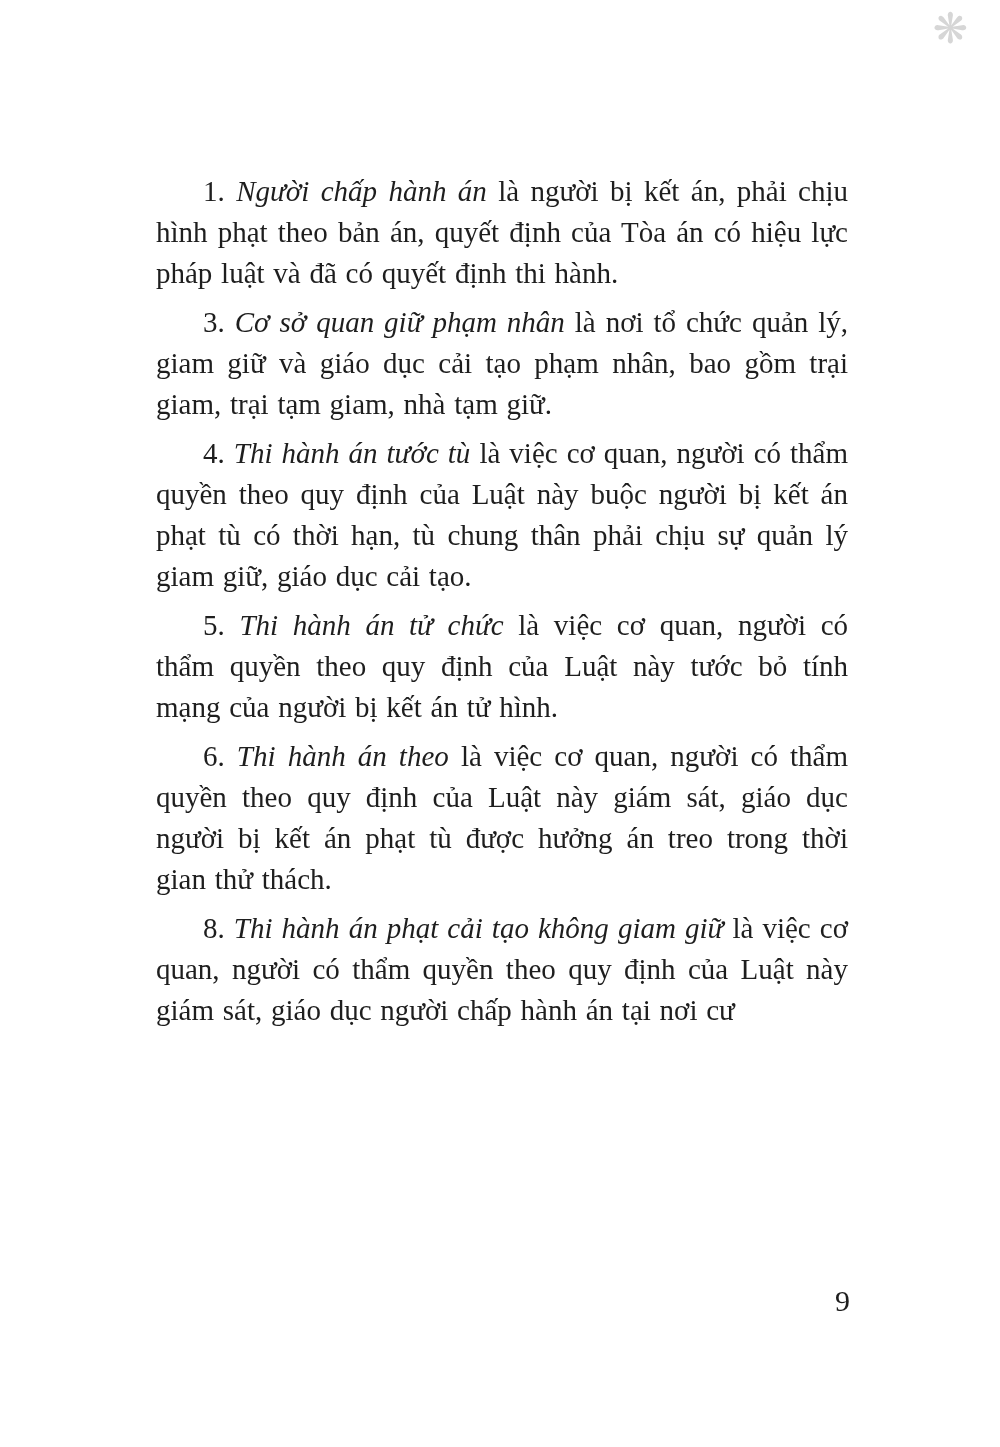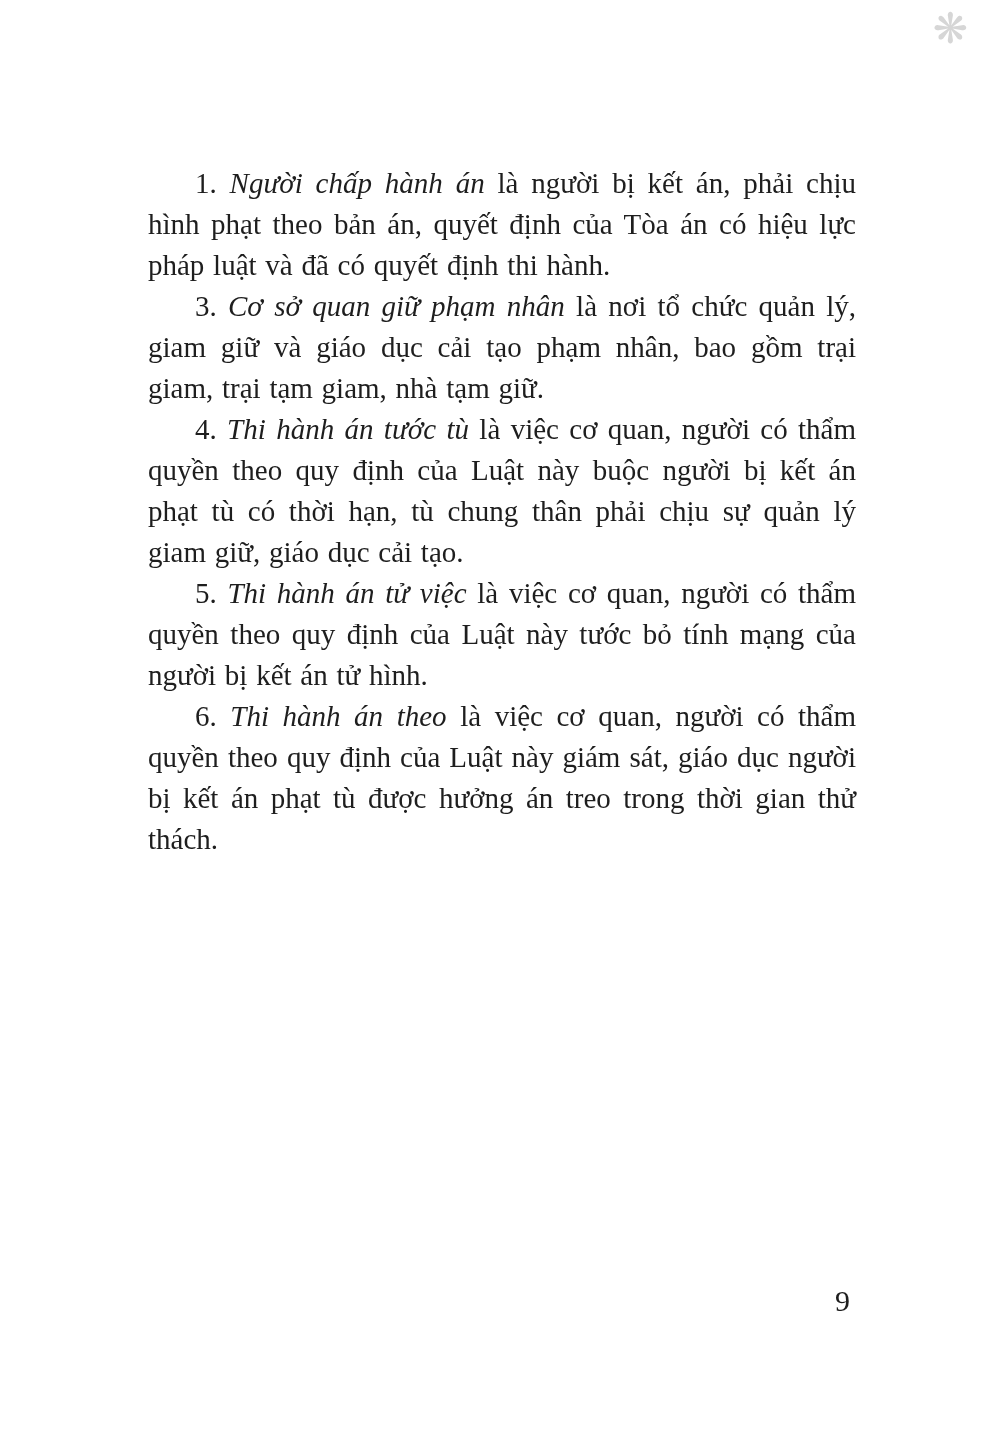--- a/index.html
+++ b/index.html
@@ -30,21 +30,21 @@
     left: 148px;
     top: 163px;
     width: 708px;
     font-size: 29px;
     line-height: 41px;
     text-align: justify;
     text-justify: inter-word;
     word-spacing: 1.5px;
   }
   .text-block p {
-    margin: 0;
+    margin: 8px;
     padding: 0;
     text-indent: 47px;
     font-family: Liberation Serif, serif;
   }
   .text-block i.lead {
     font-style: italic;
   }
   .page-number {
     position: absolute;
     top: 1283px;
@@ -77,29 +77,34 @@
     </p>
 
     <p>
       <span>4.</span>
       <i class="lead">Thi hành án tước tù</i>
       <span>là việc cơ quan, người có thẩm quyền theo quy định của Luật này buộc người bị kết án phạt tù có thời hạn, tù chung thân phải chịu sự quản lý giam giữ, giáo dục cải tạo.</span>
     </p>
 
     <p>
       <span>5.</span>
-      <i class="lead">Thi hành án tử việc</i>
+      <i class="lead">Thi hành án tử chức</i>
       <span>là việc cơ quan, người có thẩm quyền theo quy định của Luật này tước bỏ tính mạng của người bị kết án tử hình.</span>
     </p>
 
     <p>
       <span>6.</span>
       <i class="lead">Thi hành án theo</i>
       <span>là việc cơ quan, người có thẩm quyền theo quy định của Luật này giám sát, giáo dục người bị kết án phạt tù được hưởng án treo trong thời gian thử thách.</span>
     </p>
 
 
+    <p>
+      <span>8.</span>
+      <i class="lead">Thi hành án phạt cải tạo không giam giữ</i>
+      <span>là việc cơ quan, người có thẩm quyền theo quy định của Luật này giám sát, giáo dục người chấp hành án tại nơi cư</span>
+    </p>
 
   </div>
 
   <div class="page-number">9</div>
 
 </div>
 
 </body></html>

